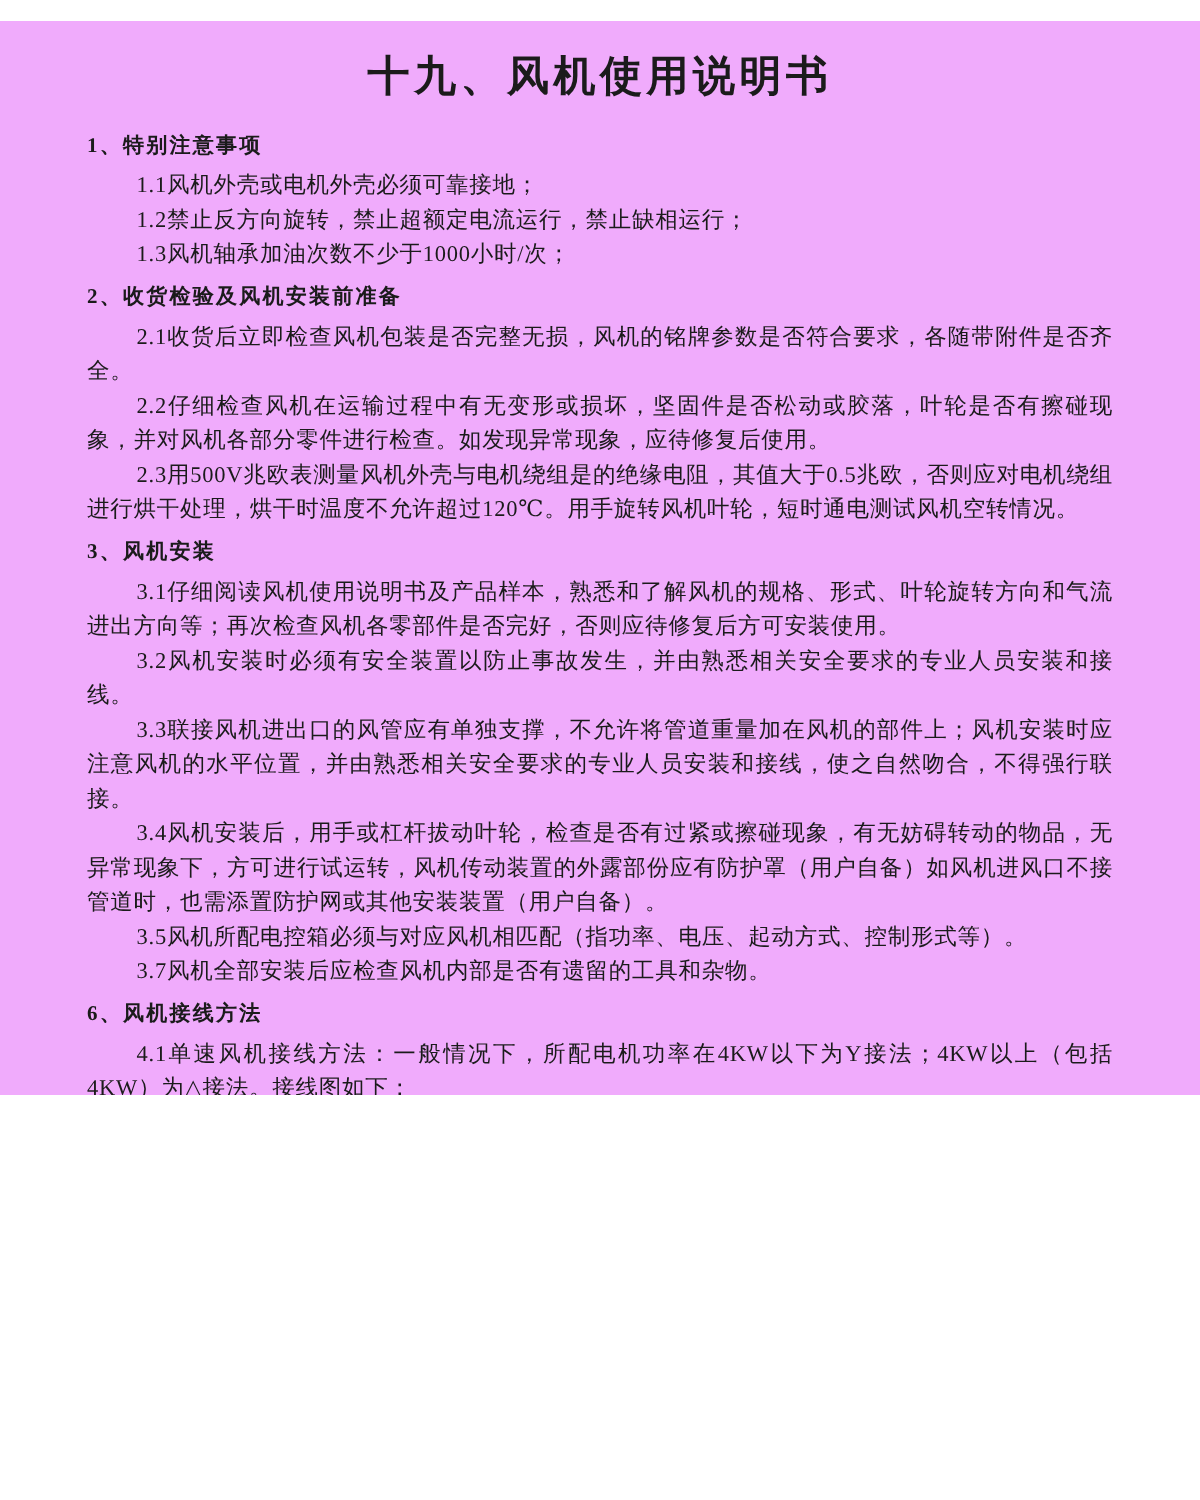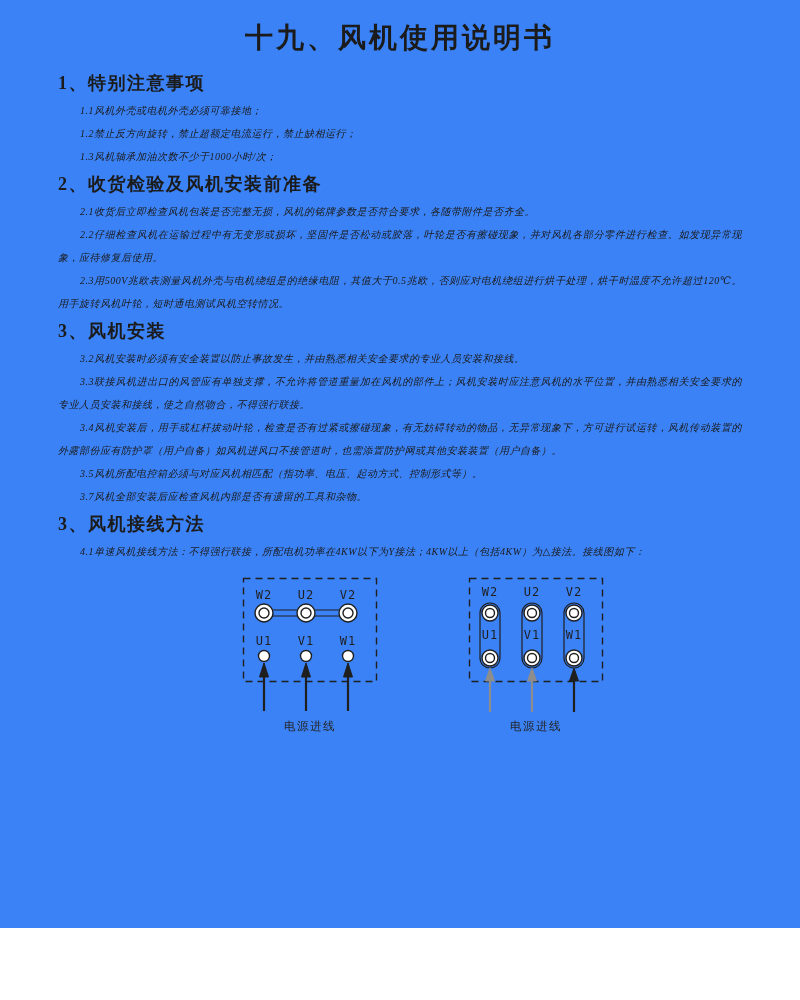--- a/index.html
+++ b/index.html
@@ -1,50 +1,49 @@
 <!DOCTYPE html>
 <html><head>
 <meta charset="utf-8">
 <style>
   * { box-sizing: border-box; }
   html, body { margin: 0; padding: 0; background: #ffffff; }
   .page {
     position: relative;
     width: 800px;
-    height: 928px;
-    margin: 0 auto;
-    background: #3b82f6;
+    height: 716px;
+    margin: 14px auto;
+    background: #f0abfc;
     color: #1b1b1b;
     font-family: "Liberation Serif", "DejaVu Serif", serif;
     overflow: hidden;
     padding: 20px 58px 0 58px;
   }
   .doc-title {
     margin: 0 0 14px 0;
     text-align: center;
     font-size: 28px;
     font-weight: bold;
     letter-spacing: 3px;
     line-height: 36px;
   }
   .sec-heading {
     margin: 3px 0 2px 0;
-    font-size: 18px;
+    font-size: 14px;
     font-weight: bold;
     letter-spacing: 1.5px;
     line-height: 27px;
   }
   .body-para {
     margin: 0;
-    font-size: 10px;
+    font-size: 15px;
     line-height: 23px;
     text-align: justify;
     text-indent: 2.2em;
     letter-spacing: 0.5px;
-    font-style: italic;
   }
   
   .diagram-row {
     display: flex;
     margin: 14px 0 0 184px;
     gap: 90px;
   }
   .diagram {
     margin: 0;
     width: 136px;
@@ -90,30 +89,31 @@
 
   <section>
     <h2 class="sec-heading">2、收货检验及风机安装前准备</h2>
     <p class="body-para">2.1收货后立即检查风机包装是否完整无损，风机的铭牌参数是否符合要求，各随带附件是否齐全。</p>
     <p class="body-para">2.2仔细检查风机在运输过程中有无变形或损坏，坚固件是否松动或胶落，叶轮是否有擦碰现象，并对风机各部分零件进行检查。如发现异常现象，应待修复后使用。</p>
     <p class="body-para">2.3用500V兆欧表测量风机外壳与电机绕组是的绝缘电阻，其值大于0.5兆欧，否则应对电机绕组进行烘干处理，烘干时温度不允许超过120℃。用手旋转风机叶轮，短时通电测试风机空转情况。</p>
   </section>
 
   <section>
     <h2 class="sec-heading">3、风机安装</h2>
+    <p class="body-para">3.1仔细阅读风机使用说明书及产品样本，熟悉和了解风机的规格、形式、叶轮旋转方向和气流进出方向等；再次检查风机各零部件是否完好，否则应待修复后方可安装使用。</p>
     <p class="body-para">3.2风机安装时必须有安全装置以防止事故发生，并由熟悉相关安全要求的专业人员安装和接线。</p>
     <p class="body-para">3.3联接风机进出口的风管应有单独支撑，不允许将管道重量加在风机的部件上；风机安装时应注意风机的水平位置，并由熟悉相关安全要求的专业人员安装和接线，使之自然吻合，不得强行联接。</p>
     <p class="body-para">3.4风机安装后，用手或杠杆拔动叶轮，检查是否有过紧或擦碰现象，有无妨碍转动的物品，无异常现象下，方可进行试运转，风机传动装置的外露部份应有防护罩（用户自备）如风机进风口不接管道时，也需添置防护网或其他安装装置（用户自备）。</p>
     <p class="body-para">3.5风机所配电控箱必须与对应风机相匹配（指功率、电压、起动方式、控制形式等）。</p>
     <p class="body-para">3.7风机全部安装后应检查风机内部是否有遗留的工具和杂物。</p>
   </section>
 
   <section>
-    <h2 class="sec-heading">3、风机接线方法</h2>
-    <p class="body-para">4.1单速风机接线方法：不得强行联接，所配电机功率在4KW以下为Y接法；4KW以上（包括4KW）为△接法。接线图如下：</p>
+    <h2 class="sec-heading">6、风机接线方法</h2>
+    <p class="body-para">4.1单速风机接线方法：一般情况下，所配电机功率在4KW以下为Y接法；4KW以上（包括4KW）为△接法。接线图如下：</p>
   </section>
 
   <div class="diagram-row">
 
     <figure class="diagram">
       <svg width="136" height="140" viewBox="0 0 136 140">
         <rect class="tbox" x="1.5" y="1.5" width="133" height="103"></rect>
 
         <text class="tlabel" x="22" y="22">W2</text>
         <text class="tlabel" x="64" y="22">U2</text>

